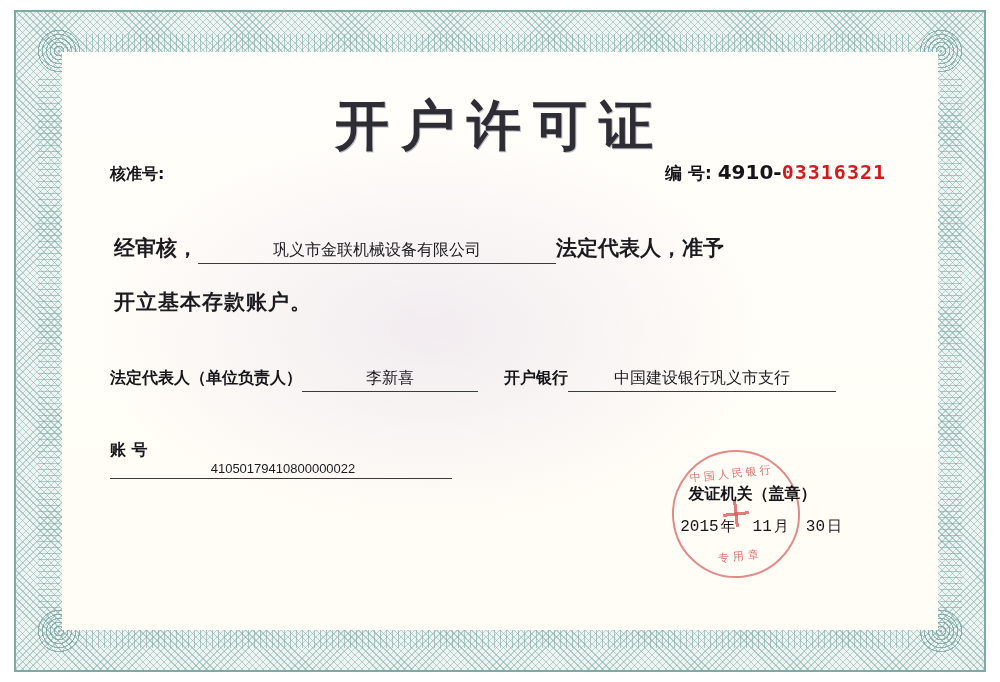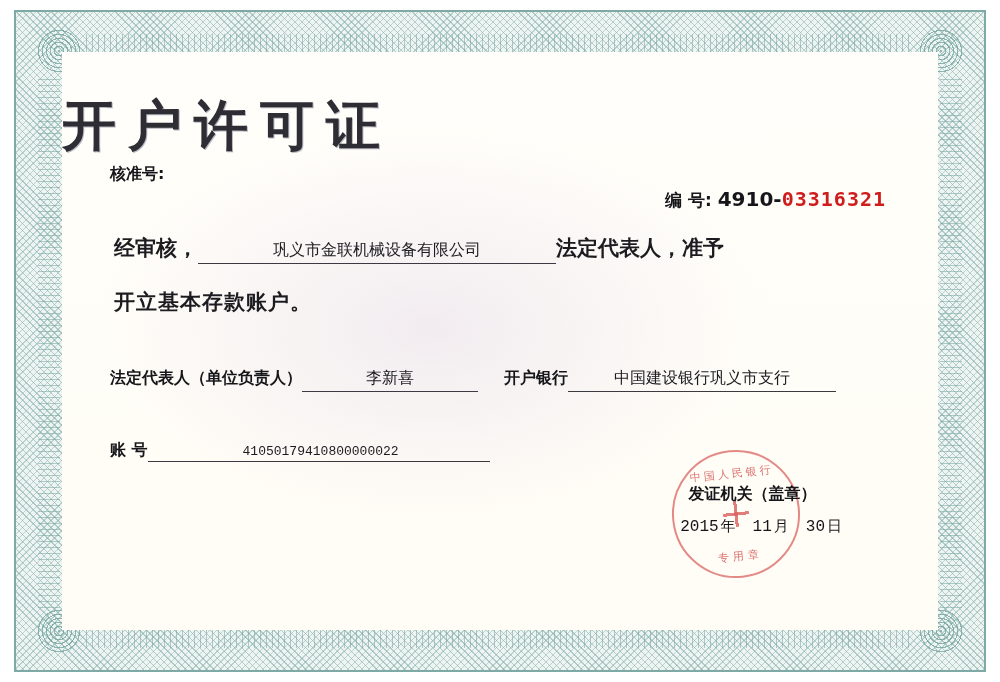--- a/index.html
+++ b/index.html
@@ -99,21 +99,21 @@
     background:
       radial-gradient(ellipse at 42% 48%, rgba(226,214,231,0.45) 0%, rgba(255,255,255,0) 46%),
       linear-gradient(#fffefa, #fffdf5);
   }
 
   .title {
     position: absolute;
     top: 38px;
     left: 0;
     right: 0;
-    text-align: left;
+    text-align: center;
     font-family: "DejaVu Serif", serif;
     font-weight: bold;
     font-size: 54px;
     letter-spacing: 12px;
     color: #2d2d33;
     text-shadow: 1px 1px 0 #b9b9c2;
   }
 
   .row {
     position: absolute;
@@ -142,42 +142,41 @@
   #approval-row .value-hand { margin-left: 8px; font-size: 18px; }
 
   #serial-row { right: 52px; top: 108px; }
   #serial-row .label { font-size: 17px; text-align: right; }
   #serial-prefix {
     font-family: "DejaVu Sans", sans-serif;
     font-size: 20px;
     font-weight: bold;
     margin-left: 6px;
     color: #16161a;
-    margin-top: 27px;
   }
   #serial-red {
     font-family: "DejaVu Sans Mono", monospace;
     font-size: 20px;
     font-weight: bold;
     color: #cf1c1c;
     letter-spacing: 1px;
   }
 
   
   #para-line1 { left: 52px; top: 182px; right: 29px; }
   #para-line1 .big {
     font-family: "DejaVu Sans", sans-serif;
     font-weight: bold;
     font-size: 21px;
   }
   .fill {
     display: inline-block;
     border-bottom: 1.2px solid #3a3a40;
     text-align: center;
-    font-family: Liberation Mono, monospace;
+    font-family: Liberation Sans, sans-serif;
     font-size: 16px;
     color: #1b1b20;
     padding: 0 4px 2px 4px;
   }
   #company-fill { width: 350px; }
 
   #para-line2 { left: 52px; top: 236px; }
   #para-line2 .big {
     font-family: "DejaVu Sans", sans-serif;
     font-weight: bold;
@@ -185,21 +184,21 @@
     letter-spacing: 1px;
   }
 
   
   #rep-row { left: 48px; top: 316px; right: 40px; }
   #rep-fill  { width: 168px; }
   #bank-fill { width: 260px; }
   #rep-row .gap { display: inline-block; width: 26px; }
 
   
-  #account-row { left: 48px; top: 388px; }
+  #account-row { left: 48px; top: 388px; flex-direction: column; }
   #account-fill { width: 330px; text-align: center; padding-left: 8px; font-size: 13px; }
 
   
   #issuer-block {
     position: absolute;
     right: 96px;
     top: 432px;
     text-align: center;
   }
   #issuer-line {

